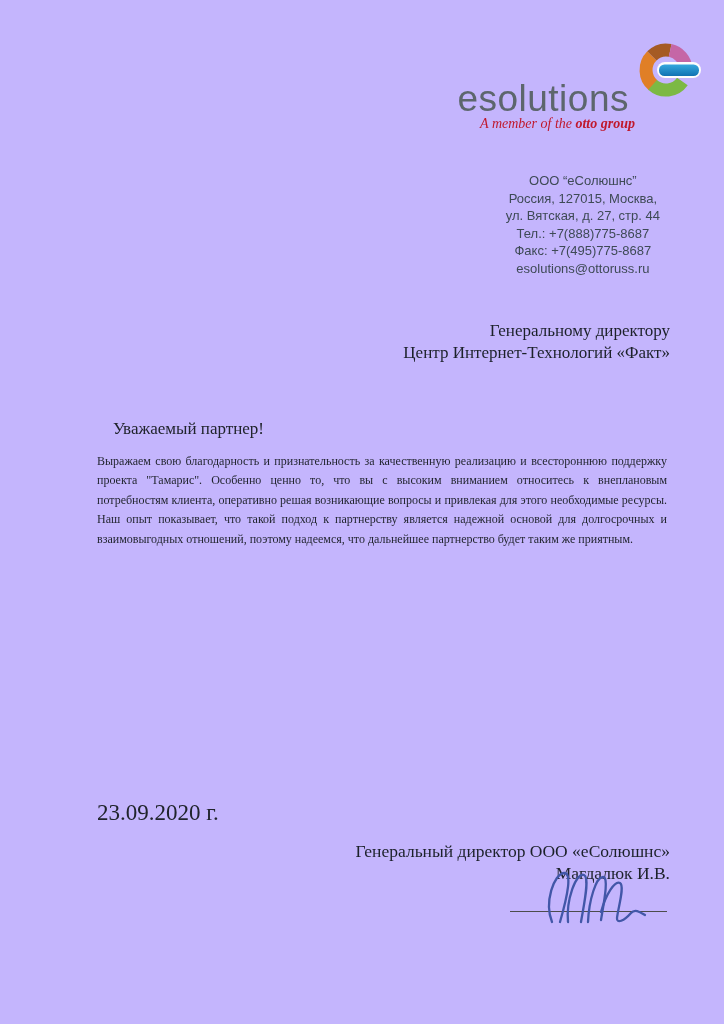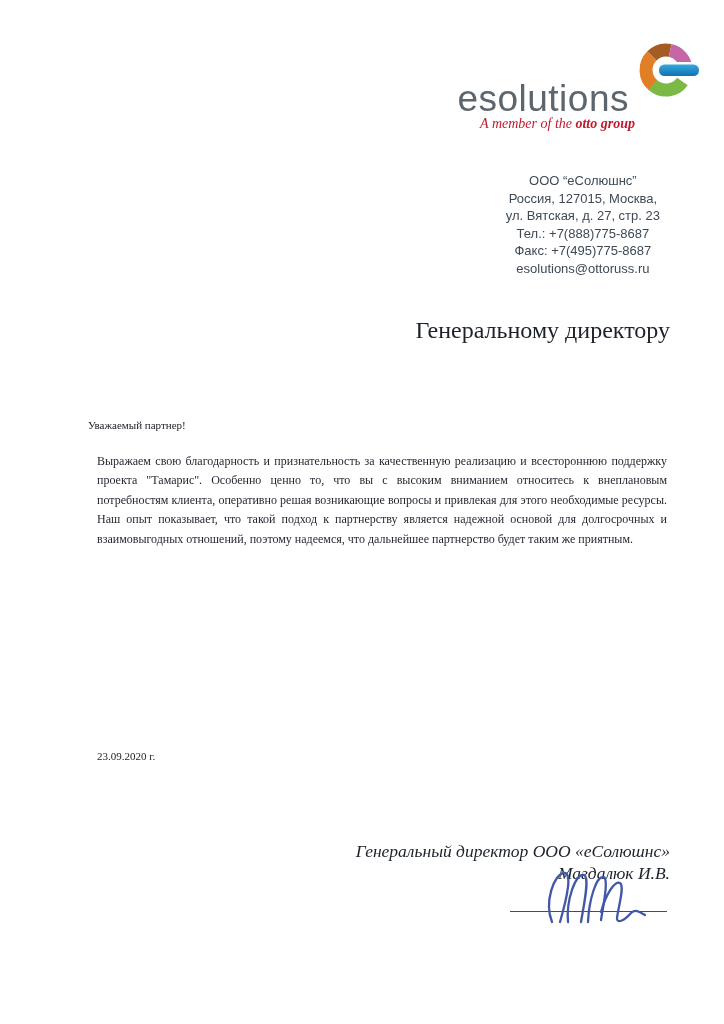--- a/index.html
+++ b/index.html
@@ -1,20 +1,20 @@
 <!DOCTYPE html>
 <html><head>
 <meta charset="utf-8">
 <style>
   html,body{margin:0;padding:0;background:#e9e9e9;}
   .page{
     position:relative;
     width:724px;height:1024px;
     margin:0 auto;
-    background:#ffffff;
+    background:#c4b5fd;
     font-family:"Liberation Serif", serif;
     color:#20242c;
     overflow:hidden;
   }
   
   .logo-block{position:absolute;top:40px;right:20px;width:260px;height:96px;}
   .logo-icon{position:absolute;top:2px;right:2px;width:70px;height:62px;}
   .wordmark{
     position:absolute;top:40px;right:75px;
     font-family:"Liberation Sans", sans-serif;
@@ -34,37 +34,36 @@
     position:absolute;top:172px;right:64px;
     text-align:center;
     font-family:"Liberation Sans", sans-serif;
     font-size:13px;line-height:17.6px;
     color:#3e4a56;
   }
   
   .recipient{
     position:absolute;top:320px;right:54px;
     text-align:right;
-    font-size:24px;line-height:21.5px;
+    font-size:17px;line-height:21.5px;
     color:#1c212a;
   }
   
-  .salutation{position:absolute;left:88px;top:419px;font-size:11px;}
+  .salutation{position:absolute;left:113px;top:419px;font-size:17px;}
   .body-text{
     position:absolute;left:97px;top:452px;width:570px;
     font-size:12px;line-height:19.4px;
     text-align:justify;text-align-last:left;
     color:#1f232c;
   }
-  .date{position:absolute;left:97px;top:750px;font-size:11px;}
+  .date{position:absolute;left:97px;top:800px;font-size:23px;}
   .closing{
     position:absolute;top:840px;right:54px;
     text-align:right;font-size:17.5px;line-height:22px;
     color:#1c212a;
-    font-style:italic;
   }
   
   .sig-line{
     position:absolute;left:510px;top:911px;width:157px;height:0;
     border-top:1.5px solid #4c4c4c;
   }
   .sig-svg{position:absolute;left:538px;top:868px;width:132px;height:58px;}
 </style>
 </head>
 <body>
@@ -92,28 +91,29 @@
 
       <rect x="27" y="22.5" width="40" height="11.5" rx="5.5" fill="url(#bluebar)"></rect>
     </svg>
     <div class="wordmark">esolutions</div>
     <div class="tagline"><span>A member of the </span><b>otto group</b></div>
   </div>
 
   <div class="sender">
     <div>ООО “еСолюшнс”</div>
     <div>Россия, 127015, Москва,</div>
-    <div>ул. Вятская, д. 27, стр. 23</div>
+    <div>ул. Вятская, д. 27, стр. 44</div>
     <div>Тел.: +7(888)775-8687</div>
     <div>Факс: +7(495)775-8687</div>
     <div>esolutions@ottoruss.ru</div>
   </div>
 
   <div class="recipient">
     <div>Генеральному директору</div>
+    <div>Центр Интернет-Технологий «Факт»</div>
   </div>
 
   <div class="salutation">Уважаемый партнер!</div>
   <div class="body-text">Выражаем свою благодарность и признательность за качественную реализацию и всестороннюю поддержку проекта "Тамарис". Особенно ценно то, что вы с высоким вниманием относитесь к внеплановым потребностям клиента, оперативно решая возникающие вопросы и привлекая для этого необходимые ресурсы. Наш опыт показывает, что такой подход к партнерству является надежной основой для долгосрочных и взаимовыгодных отношений, поэтому надеемся, что дальнейшее партнерство будет таким же приятным.</div>
   <div class="date">23.09.2020 г.</div>
 
   <div class="closing">
     <div>Генеральный директор ООО «еСолюшнс»</div>
     <div>Магдалюк И.В.</div>
   </div>

